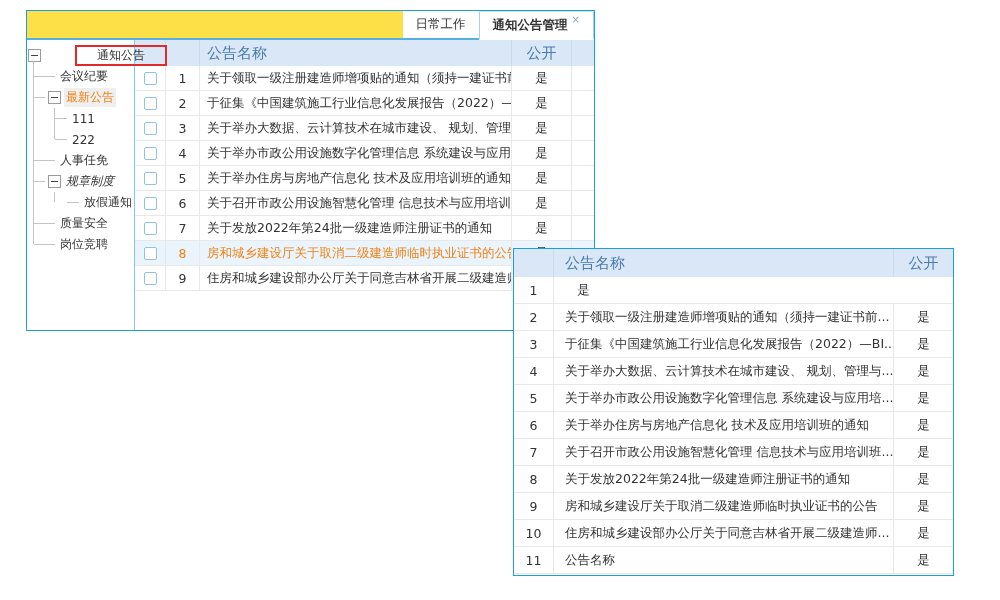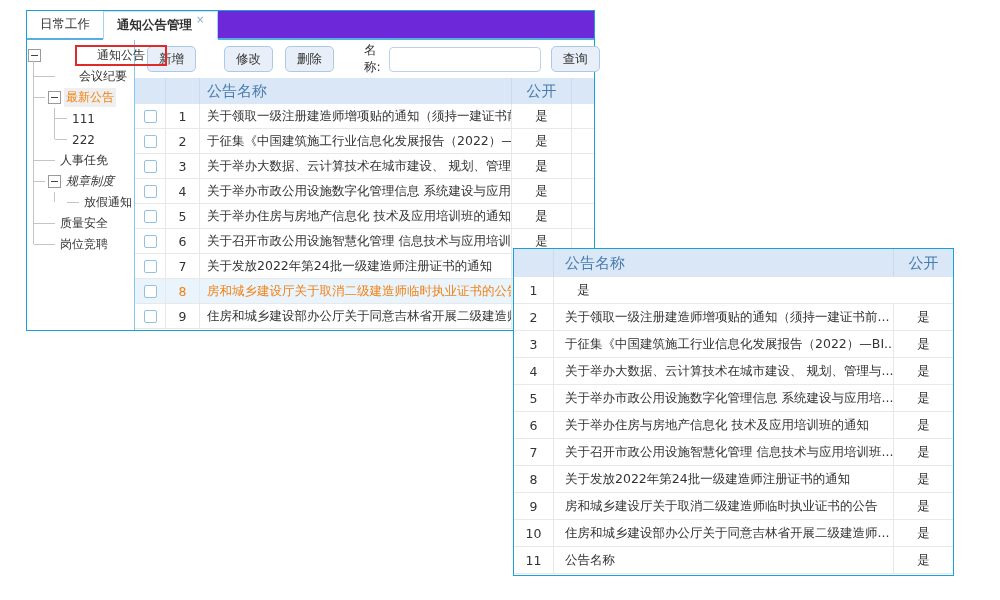--- a/index.html
+++ b/index.html
@@ -12,21 +12,21 @@
     --red-box:#e02a2a;
     --button-bg:#e8eff8;
     --button-border:#abc9e9;
   }
   *{margin:0;padding:0;box-sizing:border-box;}
   html,body{width:1000px;height:600px;background:#fff;font-family:"DejaVu Sans",sans-serif;overflow:hidden;}
   body{position:relative;color:#333;}
 
   
   .main-panel{position:absolute;left:26px;top:10px;width:569px;height:321px;border:1px solid var(--panel-border);background:#fff;}
-  .tabbar{height:29px;display:flex;border-bottom:2px solid var(--tab-underline);background:#6d28d9;}
+  .tabbar{height:29px;display:flex;border-bottom:2px solid var(--tab-underline);background:#fde047;justify-content:flex-end;}
   .tab{padding:0 13px;line-height:26px;font-size:12.5px;color:#333;background:#fff;cursor:pointer;white-space:nowrap;}
   .tab.active{font-weight:bold;border-left:1px solid #a7d3ee;border-right:1px solid #a7d3ee;border-top:1px solid #cfe6f6;margin-bottom:-2px;border-bottom:2px solid #fff;}
   .tab .close{font-size:10px;color:#8fa8bc;position:relative;top:-6px;margin-left:4px;font-weight:normal;}
   .panel-body{position:absolute;top:29px;left:0;right:0;bottom:0;display:flex;}
 
   
   .sidebar{width:108px;border-right:1px solid #86c6ea;position:relative;padding-top:5px;flex:none;background:#fff;}
   .tree-item{height:21px;display:flex;align-items:center;font-size:12px;color:#333;cursor:pointer;position:relative;white-space:nowrap;}
   .expander{width:13px;height:13px;border:1px solid #9a9a9a;background:#fff;margin-right:3px;position:relative;flex:none;}
   .expander::after{content:"";position:absolute;left:2px;right:2px;top:5px;border-top:1px solid #444;}
@@ -76,21 +76,21 @@
   <div class="tabbar">
       <div class="tab"><span>日常工作</span></div>
       <div class="tab active"><span>通知公告管理</span><span class="close">×</span></div>
     </div>
   <div class="panel-body">
     <div class="sidebar">
         <div class="tree-item" style="padding-left: 1px;">
           <span class="expander"></span>
           <span class="tree-label red-box">通知公告</span>
         </div>
-        <div class="tree-item" style="padding-left: 7px; gap: 19px;">
+        <div class="tree-item" style="padding-left: 7px;">
           <span class="stub" style="width: 21px;"></span>
           <span class="tree-label">会议纪要</span>
         </div>
         <div class="tree-item" style="padding-left: 7px;">
           <span class="stub" style="width: 11px;"></span>
           <span class="expander"></span>
           <span class="tree-label selected">最新公告</span>
         </div>
         <div class="tree-item" style="padding-left: 28px;">
           <span class="stub" style="width: 12px;"></span>
@@ -119,28 +119,20 @@
         </div>
         <div class="tree-item" style="padding-left: 7px;">
           <span class="stub" style="width: 21px;"></span>
           <span class="tree-label">岗位竞聘</span>
         </div>
         <div class="vline" style="left: 6px; top: 21px; height: 183px;"></div>
         <div class="vline" style="left: 27px; top: 68px; height: 31px;"></div>
         <div class="vline" style="left: 27px; top: 152px; height: 10px;"></div>
       </div>
     <div class="content">
-      <div class="toolbar">
-        <button class="btn add">新增</button>
-        <button class="btn edit">修改</button>
-        <button class="btn del">删除</button>
-        <span class="name-label">名称:</span>
-        <input class="name-input" type="text" value="" style="">
-        <button class="btn search">查询</button>
-      </div>
       <div class="table-wrap">
         <div class="thead">
           <div class="cell c-cb"></div>
           <div class="cell c-num"></div>
           <div class="cell c-name">公告名称</div>
           <div class="cell c-pub">公开</div>
           <div class="cell c-extra"></div>
         </div>
         <div id="main-rows">
             <div class="trow">

